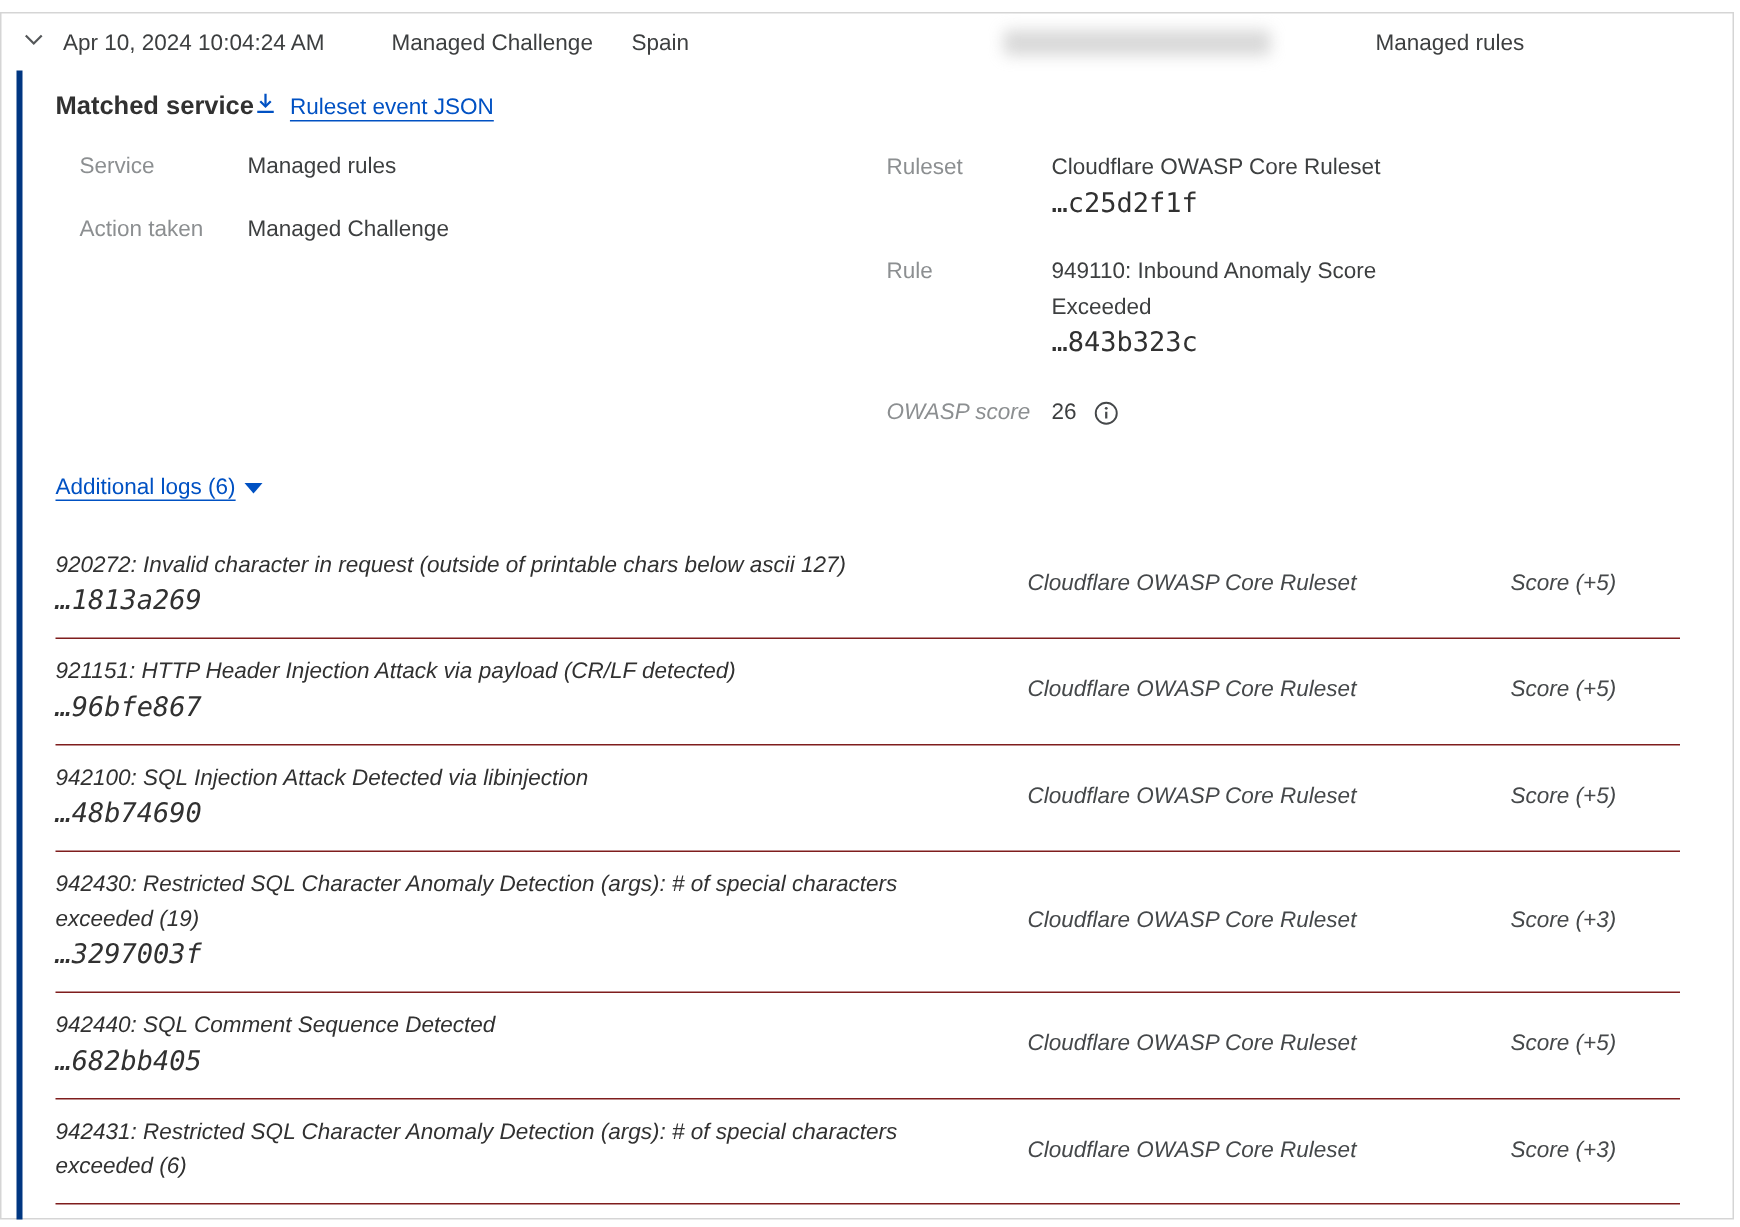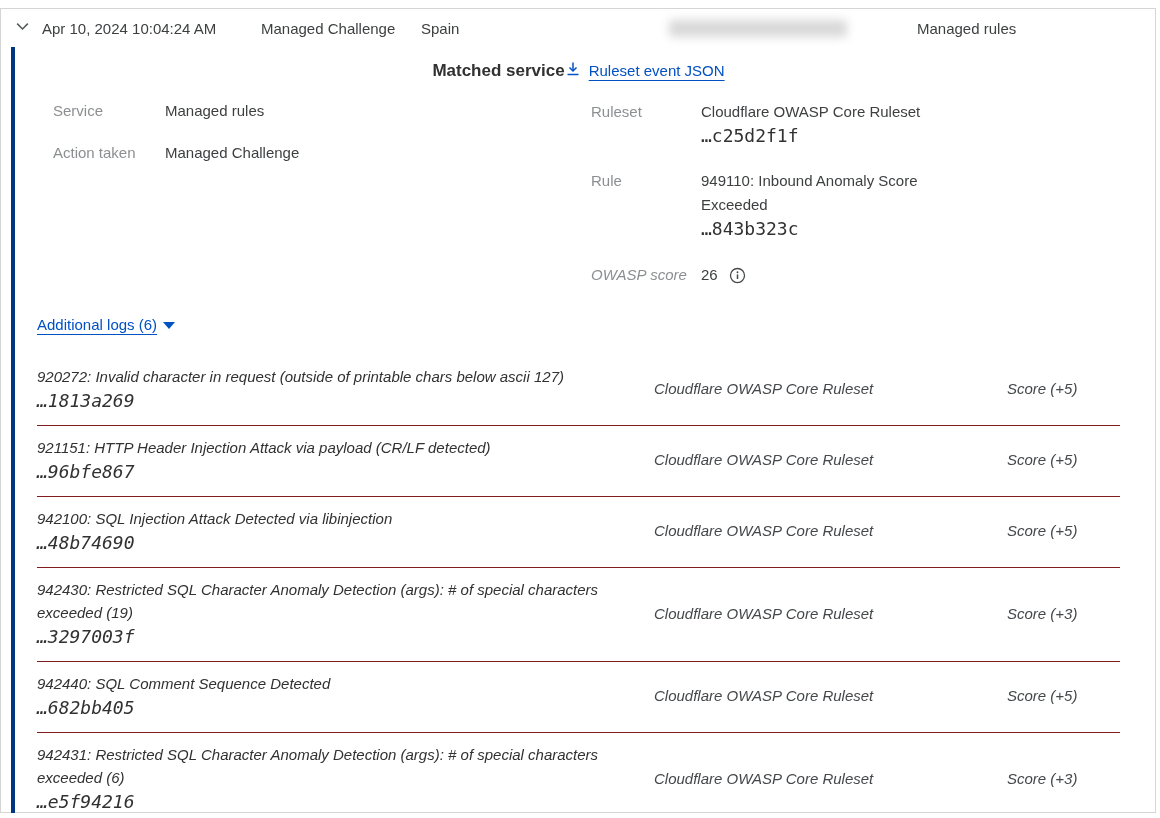--- a/index.html
+++ b/index.html
@@ -29,21 +29,21 @@
     width: 178px; height: 17px; border-radius: 3px;
     background: #b9b9b9; filter: blur(5px); opacity: .55;
   }
   .sum-service { margin-left: 70px; }
 
   
   .detail { display: flex; height: 766px; }
   .accent-bar { width: 4px; margin-left: 10px; background: #003681; }
   .detail-content { flex: 1; padding: 14px 35px 0 22px; }
 
-  .detail-header { display: flex; justify-content: center; align-items: flex-start; }
+  .detail-header { display: flex; justify-content: flex-start; align-items: flex-start; }
   .section-title { font-size: 17px; font-weight: bold; color: #313131; }
   .export-link {
     display: flex; align-items: center; gap: 8px;
     font-size: 15px; color: #0051c3; text-decoration: none; cursor: pointer;
   }
   .export-link .link-text { text-decoration: underline; text-underline-offset: 4px; }
 
   
   .fields { display: flex; margin-top: 19px; }
   .fields-left { width: 554px; }
@@ -76,21 +76,21 @@
   .log-row {
     display: flex; align-items: center;
     padding: 10px 0 13px 0;
     border-bottom: 1px solid #7f1d1d;
     font-style: italic;
   }
   .log-desc-col { flex: 1; max-width: 649px; }
   .log-desc { font-size: 15px; line-height: 23px; color: #313131; max-width: 600px; }
   .log-hash { line-height: 23px; margin-top: 1px; }
   .log-ruleset { width: 322px; font-size: 15px; color: #45484a; }
-  .log-score { width: 113px; font-size: 15px; color: #45484a; margin-left: 31px; }
+  .log-score { width: 113px; font-size: 15px; color: #45484a; }
 </style>
 </head>
 <body>
 
 <div class="page">
   <div class="event-container">
 
     <div class="summary-row">
       <span class="chevron-btn">
         <span>
@@ -212,21 +212,20 @@
       <div class="log-desc">942440: SQL Comment Sequence Detected</div>
       <div class="log-hash mono">…682bb405</div>
     </div>
     <div class="log-ruleset">Cloudflare OWASP Core Ruleset</div>
     <div class="log-score">Score (+5)</div>
   </div>
 
   <div class="log-row">
     <div class="log-desc-col">
       <div class="log-desc">942431: Restricted SQL Character Anomaly Detection (args): # of special characters exceeded (6)</div>
-      <div class="log-hash mono">…e5f94216</div>
     </div>
     <div class="log-ruleset">Cloudflare OWASP Core Ruleset</div>
     <div class="log-score">Score (+3)</div>
   </div>
 </div>
 
       </div>
     </div>
   </div>
 </div>

